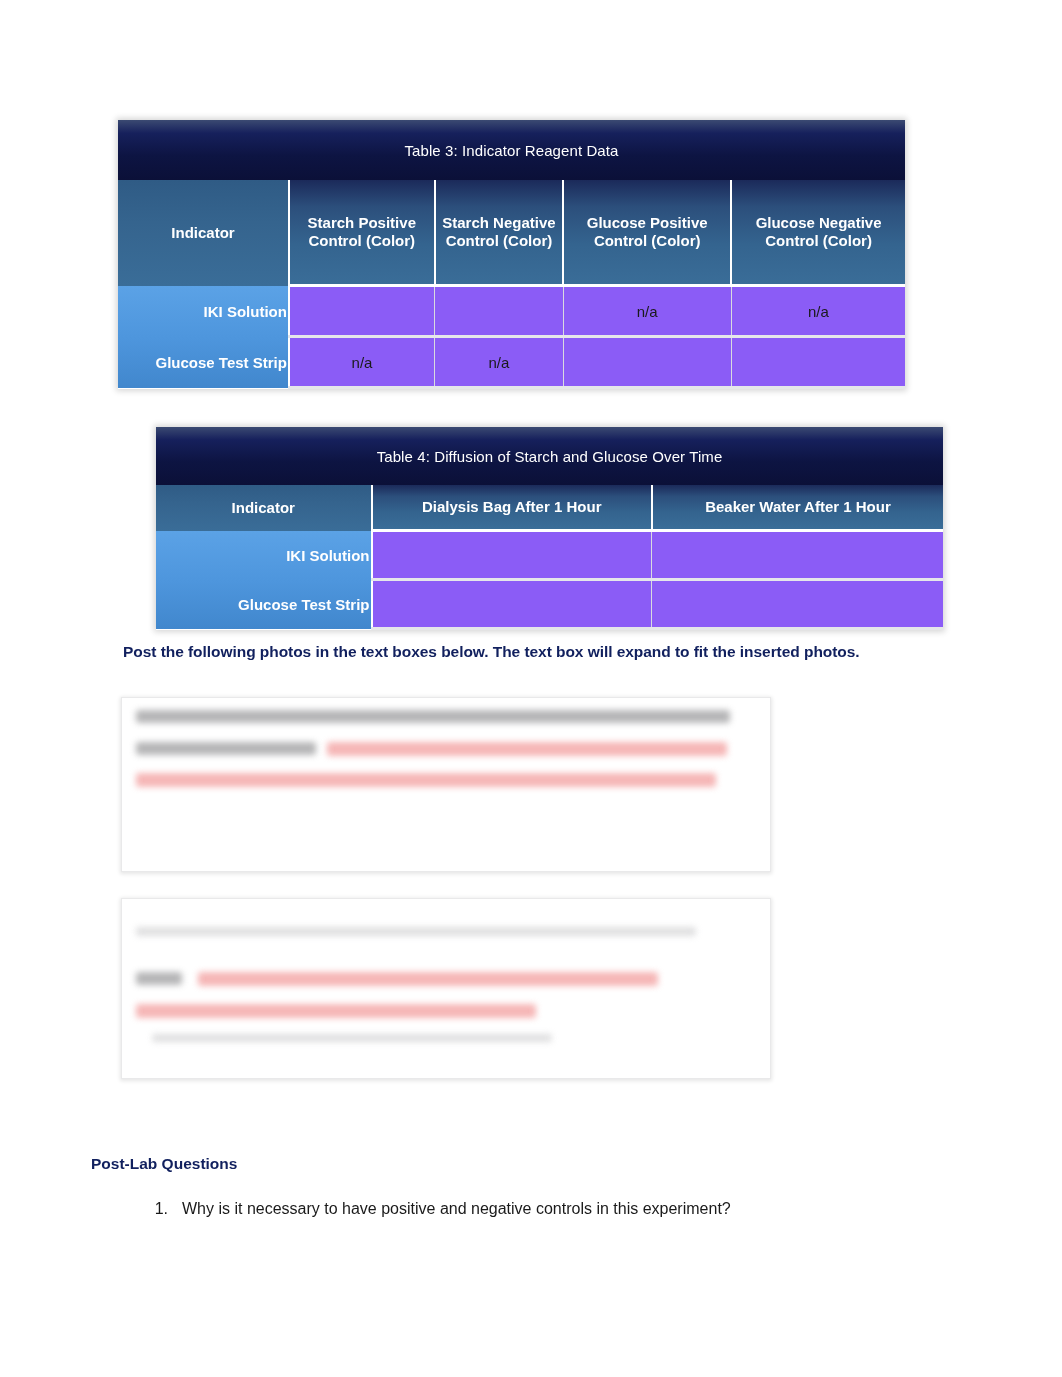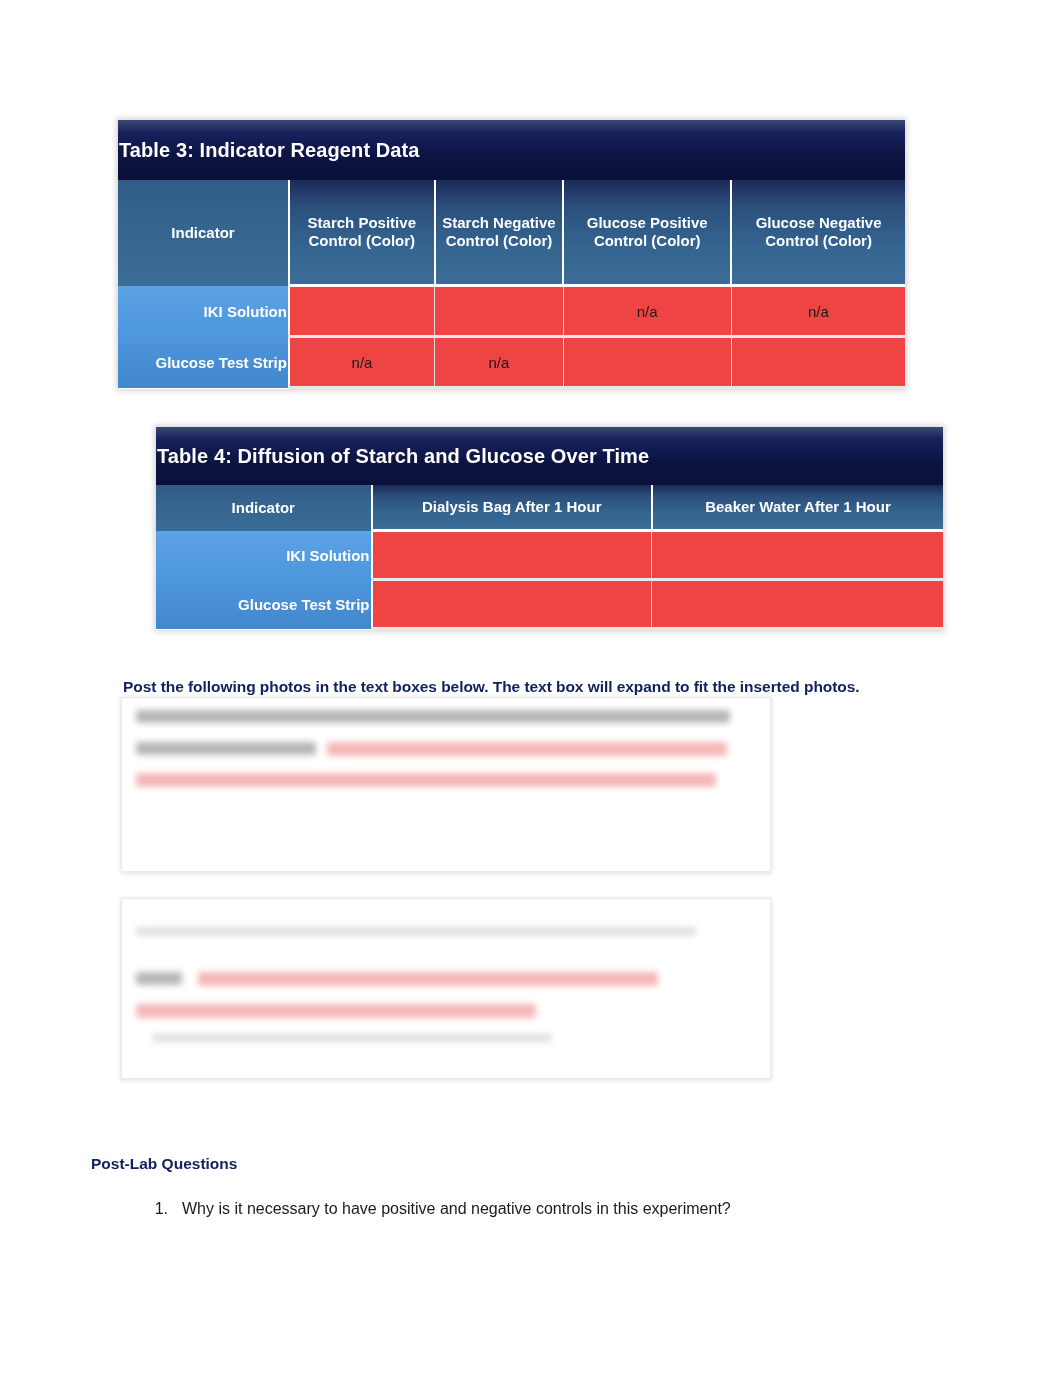--- a/index.html
+++ b/index.html
@@ -20,22 +20,23 @@
   .doc-table {
     position: absolute;
     border-collapse: collapse;
     box-shadow: 0 0 6px 2px rgba(0,0,0,0.16);
     background: #ffffff;
   }
 
   .tbl-title {
     background: linear-gradient(to bottom, #3b4a72 0%, #16205c 22%, #0d1442 60%, #0b1038 100%);
     color: #ffffff;
-    font-weight: bold;
-    font-size: 20px;
+    font-weight: normal;
+    font-size: 15px;
+    text-align: center;
     letter-spacing: 0.1px;
   }
 
   .tbl-head-cell {
     background: linear-gradient(to bottom, #1b2a5a 0%, #2c4f7c 26%, #34648f 62%, #3a6d98 100%);
     color: #ffffff;
     font-weight: bold;
     font-size: 15px;
     text-align: center;
     vertical-align: middle;
@@ -57,21 +58,21 @@
     border-right: 2px solid #ffffff;
   }
   .tbl-rowlabel.rl-top {
     background: linear-gradient(to bottom, #5ba2e6 0%, #4e96dd 100%);
   }
   .tbl-rowlabel.rl-bot {
     background: linear-gradient(to bottom, #4e96dd 0%, #4187cd 100%);
   }
 
   .tbl-data {
-    background: #ef4444;
+    background: #8b5cf6;
     color: #1a1a1a;
     font-size: 15px;
     text-align: center;
     vertical-align: middle;
     border-right: 1px solid #d9dbdf;
     border-bottom: 3px solid #e5e7ea;
     border-top: 3px solid #ffffff;
   }
   .tbl-data.last { border-right: none; }
 
@@ -86,21 +87,21 @@
   #table4 { left: 118px; top: 427px; width: 787px; margin-left: 38px; }
   #table4 .tbl-title { height: 56px; }
   #table4 .tbl-head-cell { height: 42px; }
   #table4 .tbl-data,
   #table4 .tbl-rowlabel { height: 44px; }
 
   
   .instruction {
     position: absolute;
     left: 123px;
-    top: 678px;
+    top: 643px;
     width: 830px;
     font-size: 15.5px;
     font-weight: bold;
     color: #11205e;
     letter-spacing: -0.05px;
   }
 
   
   .photo-box {
     position: absolute;

